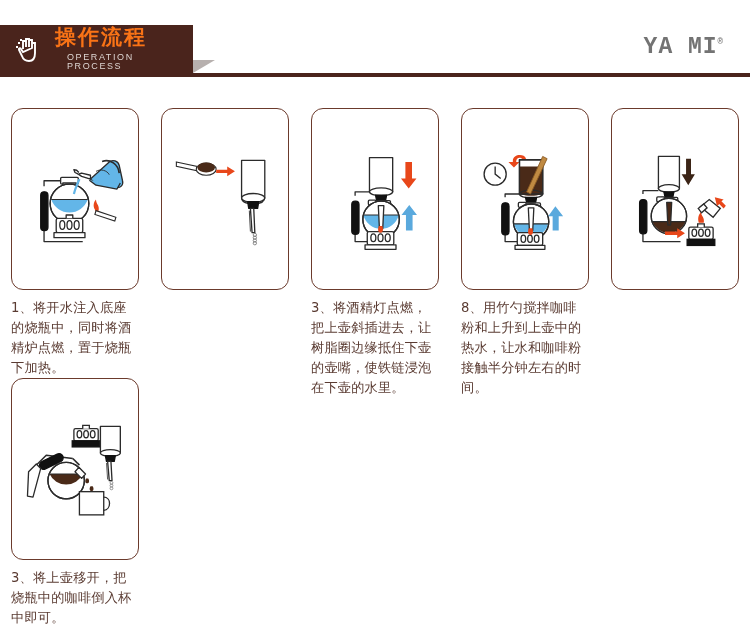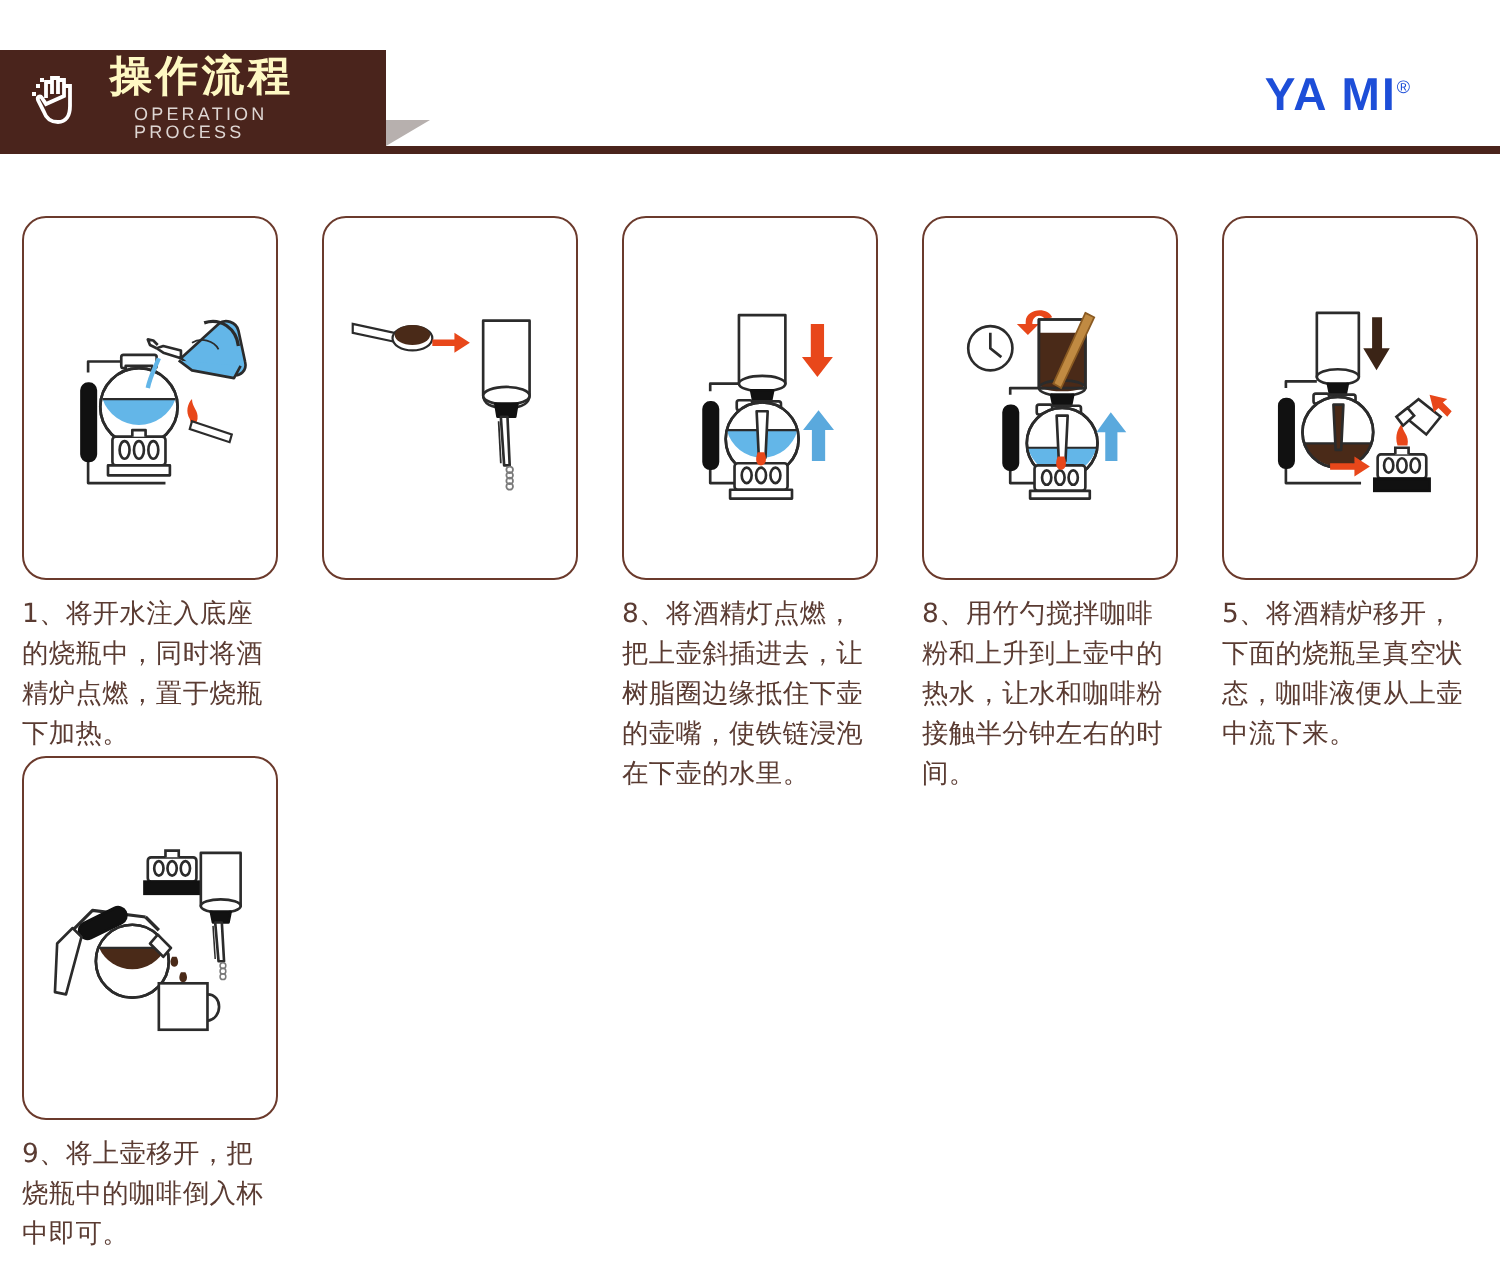--- a/index.html
+++ b/index.html
@@ -23,35 +23,35 @@
   }
   .banner-shadow {
     position: absolute; left: 193px; top: 60px;
     width: 0; height: 0;
     border-top: 13px solid #b7b0ae;
     border-right: 22px solid transparent;
   }
   .hand-icon { width: 30px; height: 32px; flex: 0 0 30px; margin-right: 11px; }
   .banner-text { display: flex; flex-direction: column; justify-content: center; line-height: 1; }
   .banner-cn {
-    color: #fef9c3; font-size: 21px; font-weight: bold;
-    letter-spacing: 2px; font-family: Liberation Sans, sans-serif;
+    color: #f97316; font-size: 21px; font-weight: bold;
+    letter-spacing: 2px; font-family: Liberation Mono, monospace;
   }
   .banner-en {
     color: #ded6d3; font-size: 9px; letter-spacing: 1.6px;
     margin-top: 4px; font-family: "Liberation Sans", sans-serif; margin-left: 12px;
   }
   .rule {
     position: absolute; left: 0; top: 73px; width: 750px; height: 4px;
     background: #4a241c;
   }
   .logo {
-    position: absolute; right: 44px; top: 34px;
-    font-family: Liberation Sans, sans-serif;
-    font-size: 23px; font-weight: bold; color: #1d4ed8;
+    position: absolute; right: 26px; top: 34px;
+    font-family: Liberation Mono, monospace;
+    font-size: 23px; font-weight: bold; color: #737373;
     letter-spacing: 1px;
   }
   .logo sup { font-size: 9px; vertical-align: super; font-weight: normal; }
 
   
   .grid {
     position: absolute; top: 100px; left: 0;
     width: 750px;
     display: grid;
     grid-template-columns: repeat(5, 1fr);
@@ -222,21 +222,21 @@
 
           <g>
             <path d="M169 24 L181 24 L181 54 L189 54 L175 72 L161 54 L169 54 Z" fill="#e8471a"></path>
           </g>
 
           <g>
             <path d="M170 148 L182 148 L182 120 L190 120 L176 102 L162 120 L170 120 Z" fill="#5aa9dd"></path>
           </g>
         </svg>
       </div>
-      <div class="caption">8、将酒精灯点燃，把上壶斜插进去，让树脂圈边缘抵住下壶的壶嘴，使铁链浸泡在下壶的水里。</div>
+      <div class="caption">3、将酒精灯点燃，把上壶斜插进去，让树脂圈边缘抵住下壶的壶嘴，使铁链浸泡在下壶的水里。</div>
     </div>
 
     <div class="cell">
       <div class="illus">
         <svg viewBox="0 0 228 182">
 
           <g stroke="#2b2b2b" fill="#fff" stroke-width="2.4">
             <circle cx="60" cy="46" r="20"></circle>
             <path d="M60 32 L60 46 L70 54" fill="none" stroke-width="2.4"></path>
           </g>
@@ -325,21 +325,20 @@
           </g>
 
           <g>
             <path d="M96 150 L118 150 L118 144 L132 153 L118 162 L118 156 L96 156 Z" fill="#e8471a"></path>
           </g>
           <g>
             <path d="M206 103 L198 95 L202 92 L186 88 L190 104 L194 100 L202 108 Z" fill="#e8471a"></path>
           </g>
         </svg>
       </div>
-      <div class="caption">5、将酒精炉移开，下面的烧瓶呈真空状态，咖啡液便从上壶中流下来。</div>
     </div>
 
     <div class="cell">
       <div class="illus">
         <svg viewBox="0 0 228 182">
 
           <g stroke="#2b2b2b" fill="#fff" stroke-width="2.4">
             <rect x="112" y="18" width="44" height="22" rx="3"></rect>
             <rect x="109" y="40" width="50" height="11" fill="#111" stroke="#111"></rect>
             <path d="M128 18 L128 12 L140 12 L140 18"></path>
@@ -379,17 +378,17 @@
             <path d="M134 108 C131 113 133 117 136 117 C139 117 141 113 138 108 Z"></path>
             <path d="M142 122 C139 127 141 131 144 131 C147 131 149 127 146 122 Z"></path>
           </g>
 
           <g stroke="#2b2b2b" fill="#fff" stroke-width="2.4">
             <rect x="122" y="132" width="44" height="42"></rect>
             <path d="M166 142 C180 142 180 164 166 166" fill="none"></path>
           </g>
         </svg>
       </div>
-      <div class="caption">9、将上壶移开，把烧瓶中的咖啡倒入杯中即可。</div>
+      <div class="caption">3、将上壶移开，把烧瓶中的咖啡倒入杯中即可。</div>
     </div>
 
   </div>
 </div>
 
 </body></html>

